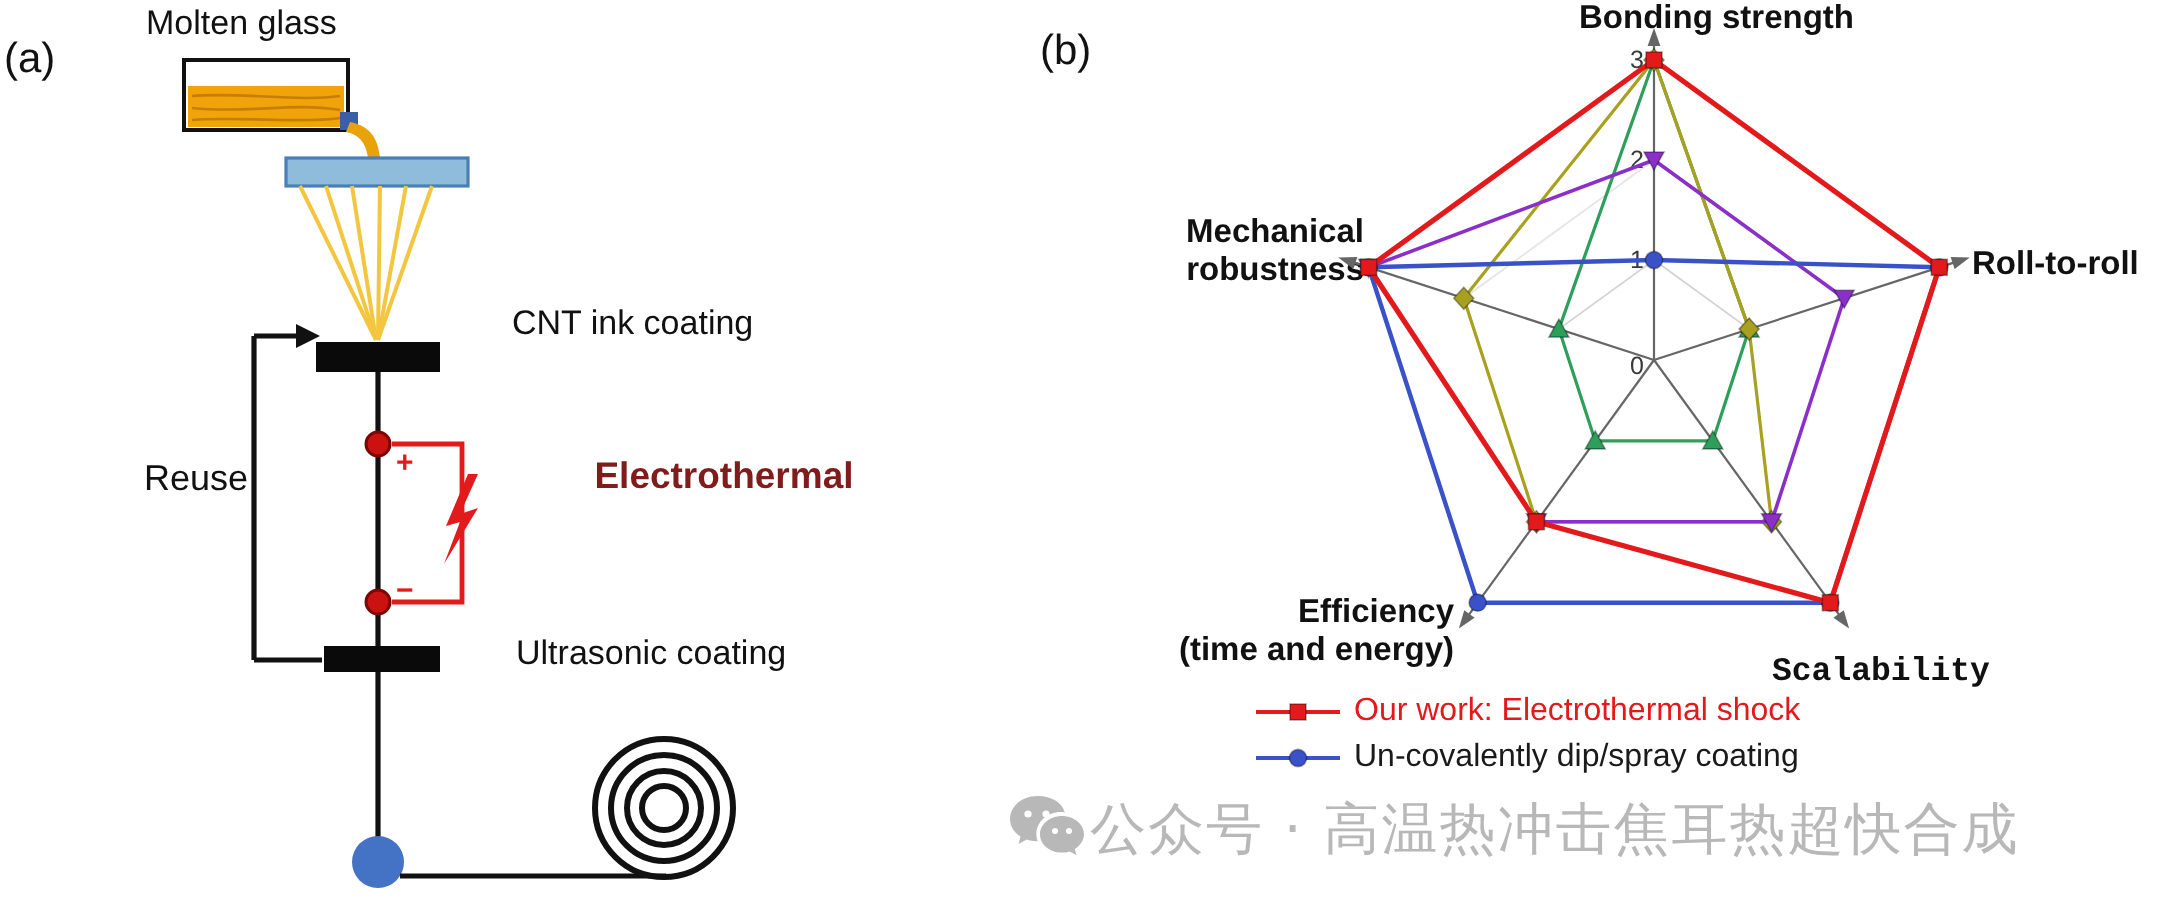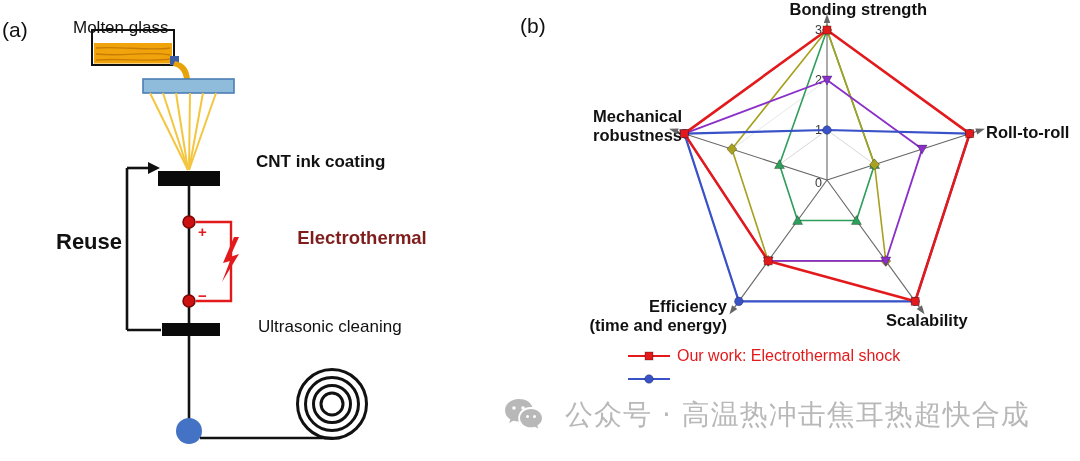--- a/index.html
+++ b/index.html
@@ -9,22 +9,22 @@
   .panel-label{font-size:21px;color:#111;}
   .lbl{font-size:17px;color:#111;white-space:nowrap;}
   .axis-lbl{font-size:16.5px;font-weight:bold;color:#111;line-height:1.15;white-space:nowrap;}
   .center{text-align:right;}
   .red-note{color:#7f1d1d;font-weight:bold;font-size:18.5px;line-height:1.18;text-align:center;}
   .pm{position:absolute;color:#e31a1c;font-size:15px;font-weight:bold;}
   #legend{position:absolute;left:627px;top:344px;z-index:3;}
   .legend-row{display:flex;align-items:center;height:23px;}
   .legend-row svg{margin-right:6px;}
   .legend-row span{font-size:16px;color:#1a1a1a;white-space:nowrap;}
-  #watermark{position:absolute;left:503px;top:396px;z-index:1;display:flex;align-items:center;
-             color:#b5b5b5;opacity:.95;gap:20px;}
+  #watermark{position:absolute;left:503px;top:396px;z-index:1;display:flex;align-items:flex-start;
+             color:#b5b5b5;opacity:.95;}
   #watermark .wm-text{font-size:28px;letter-spacing:1px;white-space:nowrap;
              font-family:"DejaVu Sans",sans-serif;}
 </style>
 </head>
 <body>
 
 <div id="canvas">
 
   <svg class="abs" style="left:0;top:0;" width="500" height="461" viewBox="0 0 500 461">
 
@@ -67,29 +67,29 @@
     <line x1="200" y1="438" x2="333" y2="438" stroke="#111" stroke-width="2.6"></line>
     <g stroke="#111" fill="none">
       <circle cx="332" cy="404" r="34.5" stroke-width="3"></circle>
       <circle cx="332" cy="404" r="26.5" stroke-width="3"></circle>
       <circle cx="332" cy="404" r="18.5" stroke-width="3"></circle>
       <circle cx="332" cy="404" r="11" stroke-width="3"></circle>
     </g>
   </svg>
 
   <div class="abs panel-label" style="left:2px;top:18px;">(a)</div>
-  <div class="abs lbl" style="left:73px;top:2px;margin-top:16px;">Molten glass</div>
-  <div class="abs lbl" style="left:256px;top:152px;font-weight:bold;">CNT ink coating</div>
-  <div class="abs lbl" style="left:56px;top:229px;font-size:22px;font-weight:bold;">Reuse</div>
+  <div class="abs lbl" style="left:73px;top:2px;">Molten glass</div>
+  <div class="abs lbl" style="left:256px;top:152px;">CNT ink coating</div>
+  <div class="abs lbl" style="left:72px;top:229px;font-size:18px;">Reuse</div>
   <div class="abs red-note" style="left:278px;top:227px;width:168px;">
     <div>Electrothermal</div>
   </div>
   <span class="pm" style="left:198px;top:223px;">+</span>
   <span class="pm" style="left:198px;top:287px;">−</span>
-  <div class="abs lbl" style="left:258px;top:317px;">Ultrasonic cleaning</div>
+  <div class="abs lbl" style="left:258px;top:317px;">Ultrasonic coating</div>
 
   <div class="abs panel-label" style="left:520px;top:14px;">(b)</div>
 
   <svg id="radar-svg" class="abs" style="left:505px;top:0;z-index:2;" width="575" height="345" viewBox="0 0 575 345">
       <polygon points="322,130 369.5528258147577,164.54915028125262 351.38926261462365,220.45084971874738 292.61073738537635,220.45084971874738 274.4471741852423,164.54915028125262" fill="none" stroke="#cfcfcf" stroke-width="0.9" opacity="0.9"></polygon>
       <polygon points="322,80 417.10565162951536,149.09830056250527 380.7785252292473,260.90169943749476 263.2214747707527,260.90169943749476 226.89434837048464,149.09830056250524" fill="none" stroke="#dedede" stroke-width="0.9" opacity="0.8"></polygon>
       <polygon points="322,30 464.658477444273,133.6474508437579 410.167787843871,301.3525491562421 233.83221215612906,301.3525491562421 179.34152255572698,133.64745084375787" fill="none" stroke="#787878" stroke-width="1.2" opacity="1"></polygon>
       <line x1="322" y1="180" x2="322" y2="22" stroke="#666" stroke-width="1.1"></line>
       <polygon points="322,14 318.8,23 325.2,23" fill="#666"></polygon>
       <line x1="322" y1="180" x2="472.2669295746342" y2="131.1753148887583" stroke="#666" stroke-width="1.1"></line>
@@ -149,35 +149,36 @@
   <div class="abs axis-lbl center" style="left:228px;top:0px;width:200px;left:727px;">Bonding strength</div>
   <div class="abs axis-lbl" style="left:986px;top:123px;">Roll-to-roll</div>
   <div class="abs axis-lbl center" style="left:565px;top:297px;width:162px;">
     <div>Efficiency</div>
     <div>(time and energy)</div>
   </div>
   <div class="abs axis-lbl center" style="left:562px;top:107px;width:120px;">
     <div>Mechanical</div>
     <div>robustness</div>
   </div>
-  <div class="abs axis-lbl" style="left:886px;top:311px;">Scalability</div>
+  <div class="abs axis-lbl" style="left:886px;top:327px;font-family:Liberation Mono, monospace;">Scalability</div>
 
   <div id="legend">
     <div class="legend-row">
       <svg width="44" height="14">
           <line x1="1" y1="7" x2="43" y2="7" stroke="#e31a1c" stroke-width="2"></line>
           <rect fill="#e31a1c" stroke="rgba(0,0,0,0.35)" stroke-width="0.8" x="18" y="3" width="8" height="8"></rect>
         </svg>
       <span style="color: rgb(227, 26, 28);">Our work: Electrothermal shock</span>
     </div>
     <div class="legend-row">
       <svg width="44" height="14">
           <line x1="1" y1="7" x2="43" y2="7" stroke="#3a52c8" stroke-width="2"></line>
           <circle fill="#3a52c8" stroke="rgba(0,0,0,0.35)" stroke-width="0.8" cx="22" cy="7" r="4.3"></circle>
         </svg>
+      <span style="color: rgb(26, 26, 26);">Un-covalently dip/spray coating</span>
     </div>
   </div>
 
   <div id="watermark">
     <svg width="42" height="36" viewBox="0 0 42 36">
       <path d="M16,2 C8,2 2,7 2,13.5 C2,17.2 4.1,20.3 7.3,22.3 L6.2,26 L10.4,23.8
                C12,24.3 13.4,24.6 15,24.6 C15.3,24.6 15.6,24.6 15.9,24.6
                C15.4,23.4 15.2,22.2 15.2,21 C15.2,14.8 20.8,10 27.5,10 C28.2,10 28.8,10 29.4,10.2
                C28.2,5.4 22.7,2 16,2 Z" fill="#b5b5b5"></path>
       <circle cx="11" cy="11" r="1.8" fill="#ffffff"></circle>

